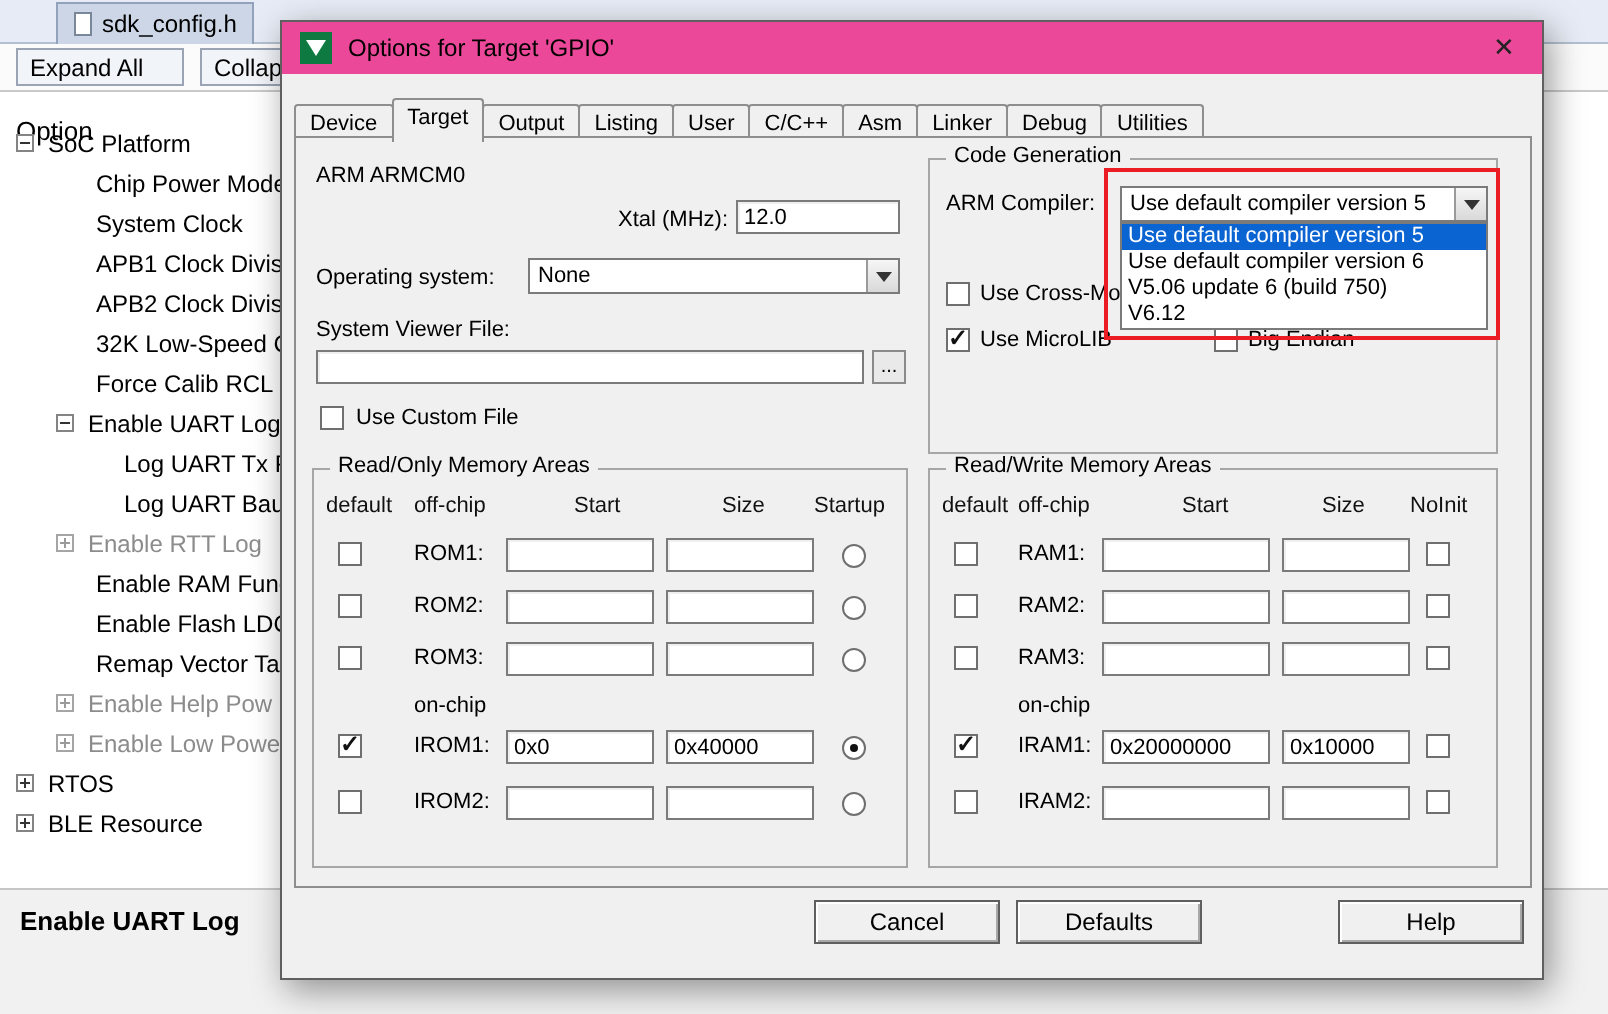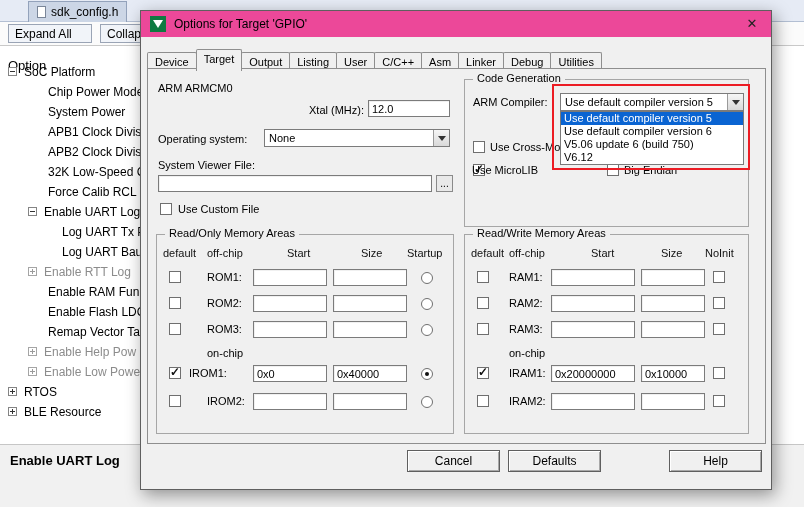--- a/index.html
+++ b/index.html
@@ -95,21 +95,21 @@
 
 <div id="tree">
   <div class="ti lv0" style="top:4px">
       <span class="exp"></span>
       <span class="tl">SoC Platform</span>
     </div>
   <div class="ti lv1" style="top:24px">
       <span class="tl">Chip Power Mode</span>
     </div>
   <div class="ti lv1" style="top:44px">
-      <span class="tl">System Power</span>
+      <span class="tl">System Clock</span>
     </div>
   <div class="ti lv1" style="top:64px">
       <span class="tl">APB1 Clock Divis</span>
     </div>
   <div class="ti lv1" style="top:84px">
       <span class="tl">APB2 Clock Divis</span>
     </div>
   <div class="ti lv1" style="top:104px">
       <span class="tl">32K Low-Speed C</span>
     </div>
@@ -205,21 +205,21 @@
       <span class="lbl" style="left:8px; top:16px">ARM Compiler:</span>
       <div class="combo" style="left:95px; top:13px; width:184px">
         <span class="val">Use default compiler version 5</span>
         <span class="cbtn"></span>
       </div>
 
       <span class="cb" style="left:8px; top:61px"></span>
       <span class="lbl" style="left:25px; top:61px">Use Cross-Module Optimization</span>
 
       <span class="cb checked" style="left:8px; top:84px"></span>
-      <span class="lbl" style="left:7px; top:84px">Use MicroLIB</span>
+      <span class="lbl" style="left:25px; top:84px">Use MicroLIB</span>
 
       <span class="cb" style="left:142px; top:84px"></span>
       <span class="lbl" style="left:159px; top:84px">Big Endian</span>
 
       <div id="popup">
         <div class="opt hl">Use default compiler version 5</div>
         <div class="opt">Use default compiler version 6</div>
         <div class="opt">V5.06 update 6 (build 750)</div>
         <div class="opt">V6.12</div>
       </div>
@@ -252,21 +252,21 @@
       <div class="mrow" style="top:86px">
         <span class="cb" style="left:12px"></span>
         <span class="lbl" style="left:50px">ROM3:</span>
         <input class="tf" style="left: 96px; width: 74px;" value="">
         <input class="tf" style="left: 176px; width: 74px;" value="">
         <span class="rb" style="left:264px"></span>
       </div>
       <span class="lbl" style="left:50px; top:112px">on-chip</span>
       <div class="mrow" style="top:130px">
         <span class="cb checked" style="left:12px"></span>
-        <span class="lbl" style="left:32px">IROM1:</span>
+        <span class="lbl" style="left:50px">IROM1:</span>
         <input class="tf" style="left: 96px; width: 74px;" value="0x0">
         <input class="tf" style="left: 176px; width: 74px;" value="0x40000">
         <span class="rb sel" style="left:264px"></span>
       </div>
       <div class="mrow" style="top:158px">
         <span class="cb" style="left:12px"></span>
         <span class="lbl" style="left:50px">IROM2:</span>
         <input class="tf" style="left: 96px; width: 74px;" value="">
         <input class="tf" style="left: 176px; width: 74px;" value="">
         <span class="rb" style="left:264px"></span>

